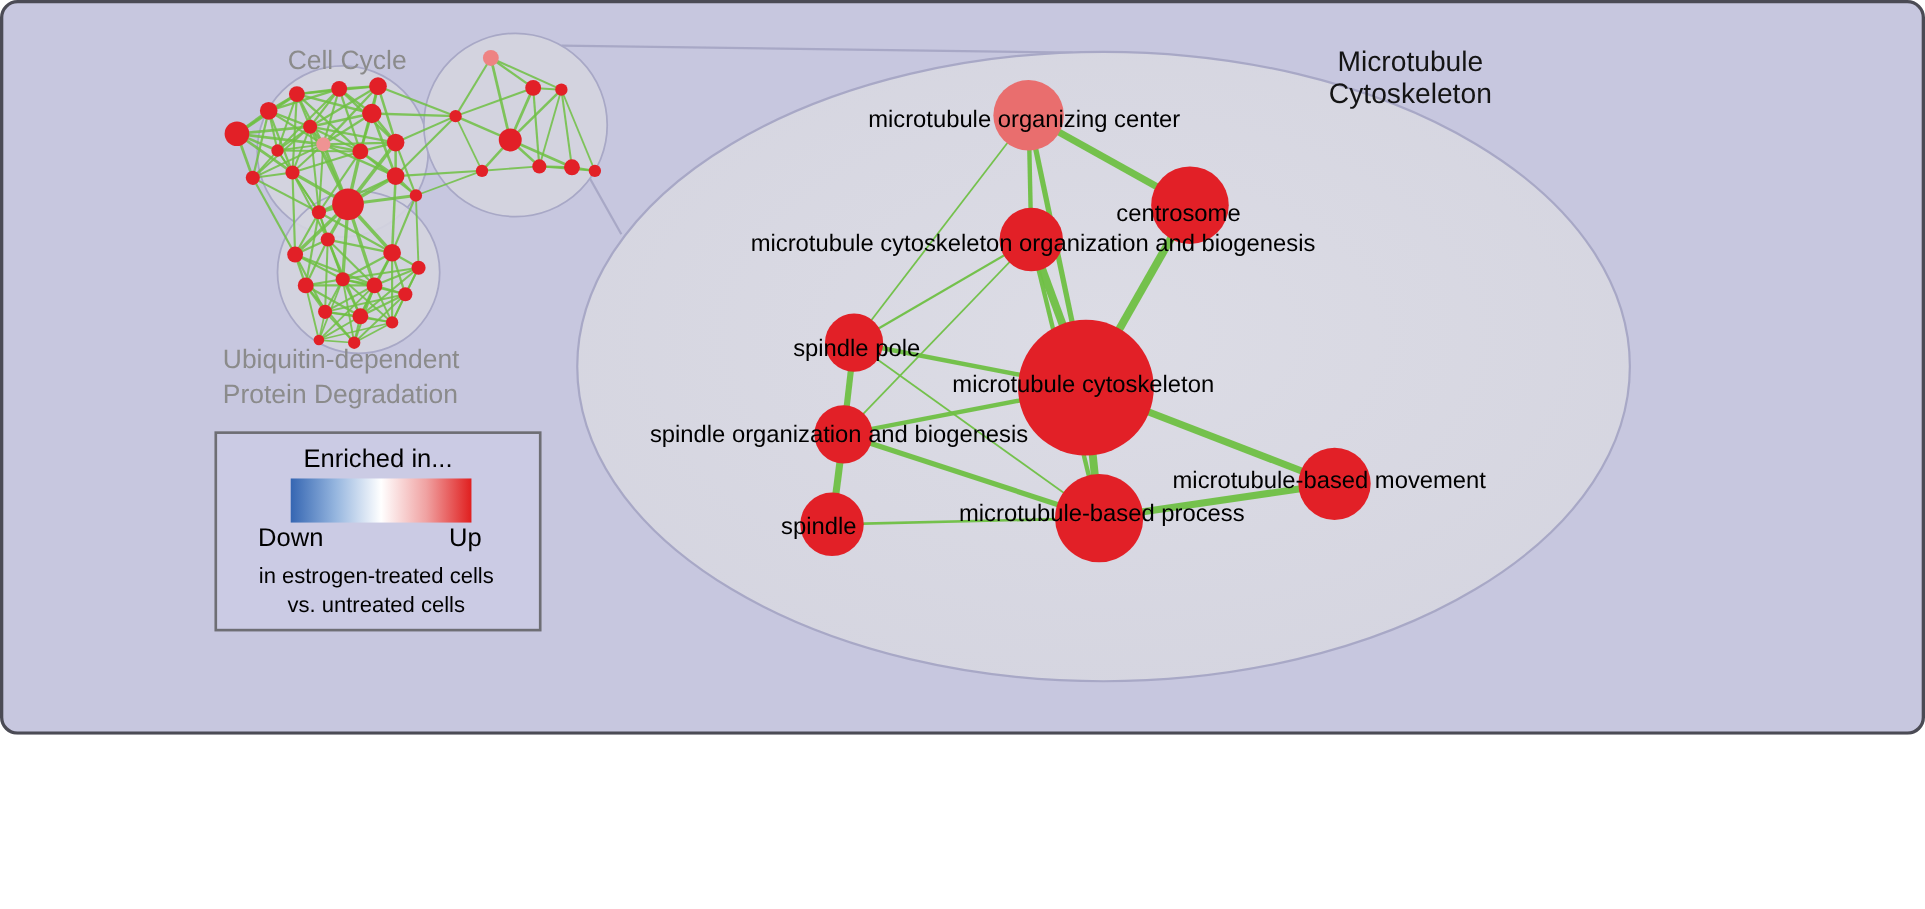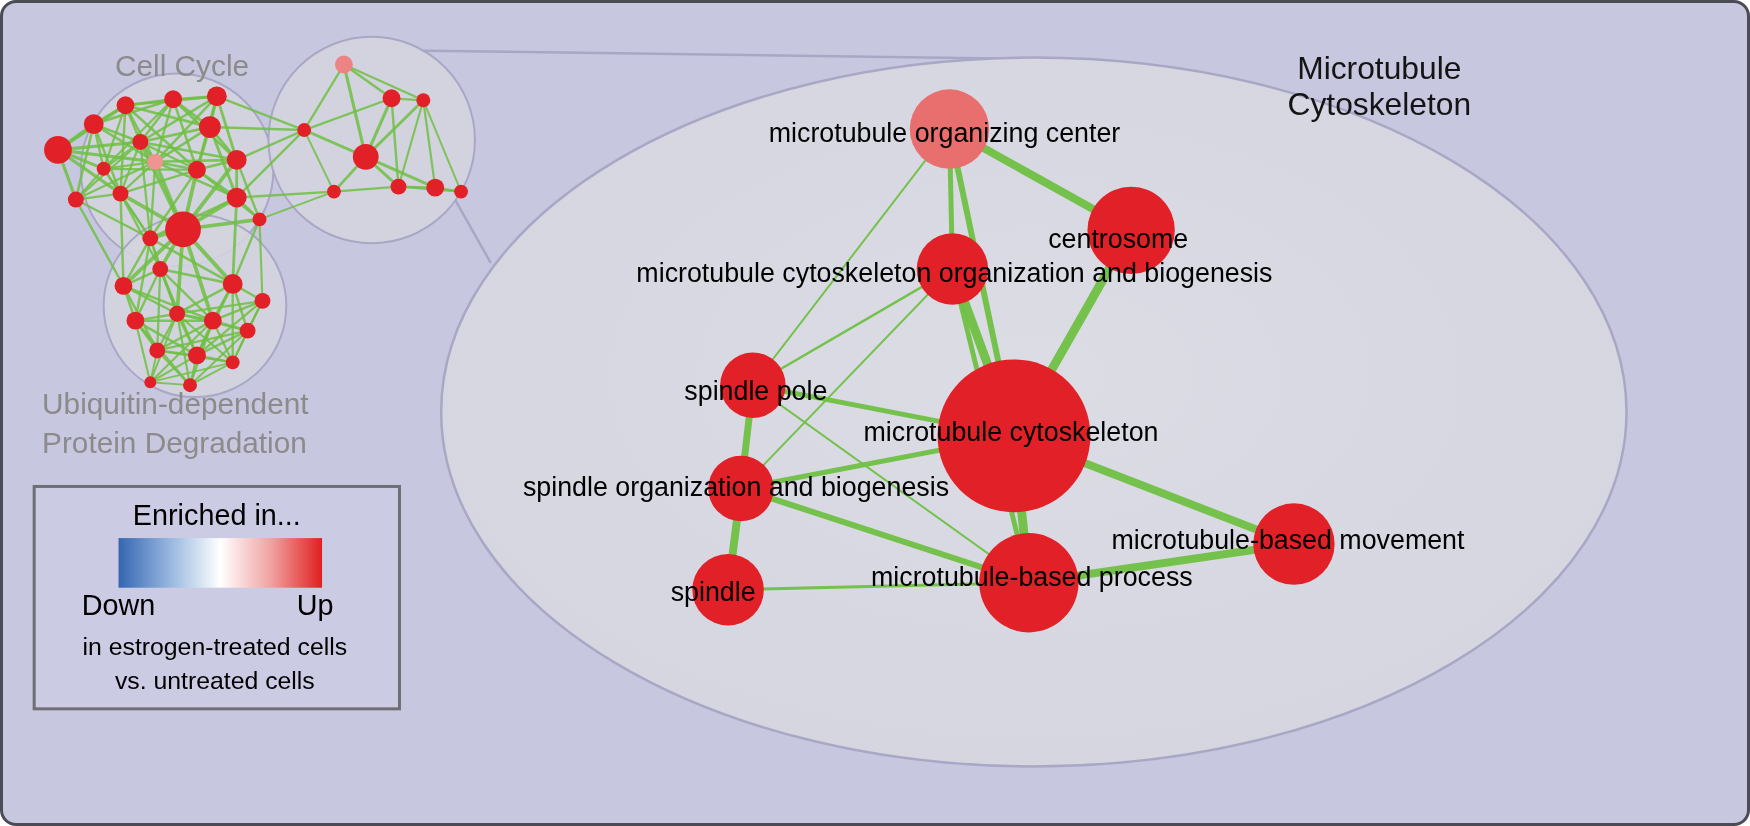--- a/index.html
+++ b/index.html
@@ -1,18 +1,18 @@
 <!DOCTYPE html>
 <html><head>
 <meta charset="utf-8">
 <style>
   html,body{margin:0;padding:0;background:#ffffff;}
   .figure{
     position:relative;
-    width:1750px;height:826px;
+    width:1750px;height:668px;
     box-sizing:border-box;
     border:3px solid #4b4b55;
     border-radius:16px;
     background:#c7c7df;
     overflow:hidden;
   }
   svg{display:block;width:100%;height:100%;}
   text{font-family:"Liberation Sans",sans-serif;}
   .cluster-label{font-size:30px;font-weight:500;fill:#8b8b8b;}
   .zoom-title{font-size:32px;fill:#141414;}

